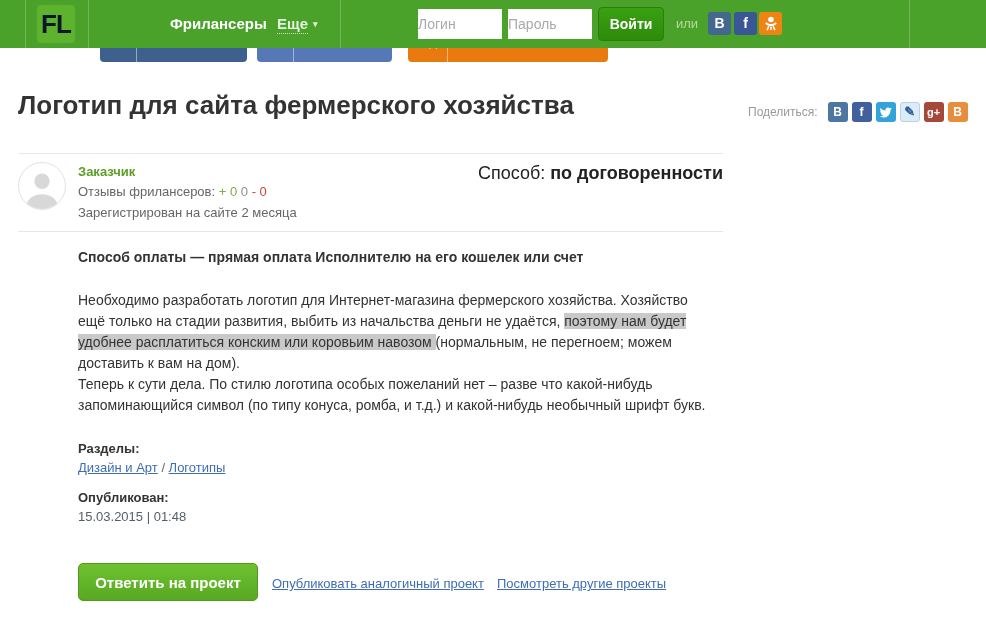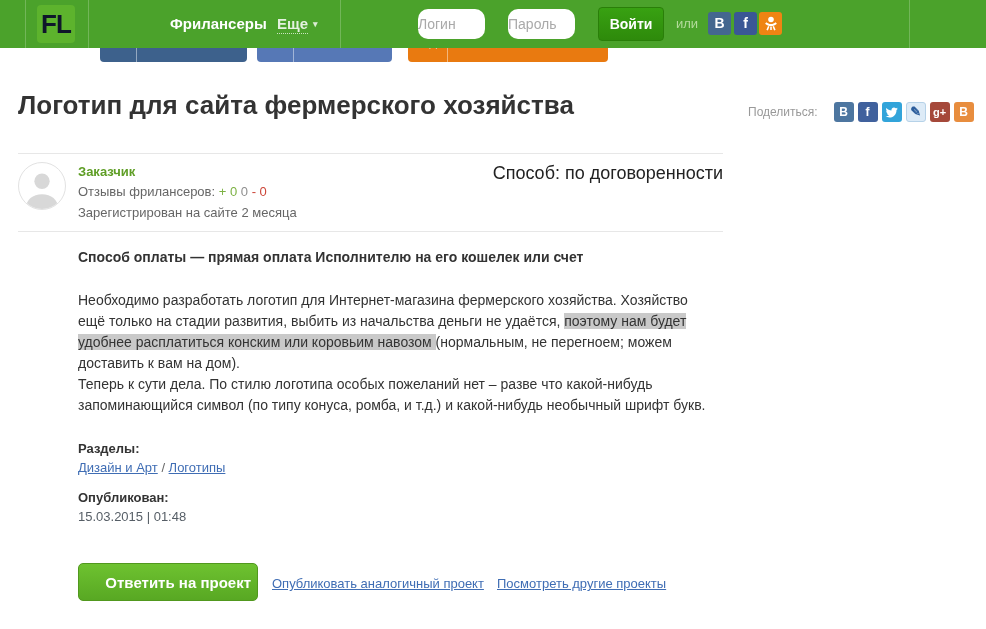--- a/index.html
+++ b/index.html
@@ -9,21 +9,21 @@
     background:#fff; font-family:"Liberation Sans", sans-serif; color:#333;
   }
   
   .header { position:absolute; left:0; top:0; width:986px; height:48px; background:#4ba22b; z-index:5; }
   .hsep { position:absolute; top:0; width:1px; height:48px; background:rgba(255,255,255,.22); }
   .logo { position:absolute; left:37px; top:5px; width:38px; height:38px; background:#5db32d; border-radius:4px;
           color:#0f172a; font-weight:bold; font-size:26px; text-align:center; line-height:38px; letter-spacing:-1px; cursor:pointer; }
   .nav-item { position:absolute; top:0; height:48px; line-height:48px; color:#fff; font-weight:bold; font-size:15px; cursor:pointer; white-space:nowrap; }
   .nav-more-label { color:rgba(255,255,255,.85); border-bottom:1px dotted rgba(255,255,255,.7); padding-bottom:1px; }
   .nav-caret { color:rgba(255,255,255,.8); font-size:9px; margin-left:5px; vertical-align:2px; }
-  .hinput { position:absolute; top:9px; height:30px; width:67px; border:0; border-radius:10px; padding:0 0; font-size:14px;
+  .hinput { position:absolute; top:9px; height:30px; width:84px; border:0; border-radius:0; padding:0 0; font-size:14px;
             font-family:"Liberation Sans",sans-serif; color:#333; outline:none; }
   .hinput::placeholder { color:#a9a9a9; }
   .signin { position:absolute; left:598px; top:7px; width:66px; height:34px; border:1px solid #2a7f09; border-radius:4px;
             background:linear-gradient(#38a112,#2e8a0b); color:#fff; font-weight:bold; font-size:14px;
             font-family:"Liberation Sans",sans-serif; cursor:pointer; }
   .or { position:absolute; left:676px; top:0; line-height:48px; color:#b5dc9c; font-size:13px; }
   .hsoc { position:absolute; top:12px; width:23px; height:23px; border-radius:3px; color:#fff; font-weight:bold;
           text-align:center; line-height:23px; font-size:14px; cursor:pointer; }
   .hsoc-vk { left:708px; background:#44678f; }
   .hsoc-fb { left:734px; background:#3a5795; }
@@ -33,49 +33,49 @@
   
   .sbtn { position:absolute; top:40px; height:22px; border-radius:4px; z-index:1; overflow:hidden; cursor:pointer; }
   .sbtn-vk { left:100px; width:147px; background:#3d618c; }
   .sbtn-fb { left:257px; width:135px; background:#5678b6; }
   .sbtn-ok { left:408px; width:200px; background:#e97a10; }
   .sbtn .vline { position:absolute; top:0; bottom:0; width:1px; background:rgba(255,255,255,.45); }
   .sbtn-star { position:absolute; left:18px; top:-6px; color:#fff; font-size:16px; }
   
   .page-title { position:absolute; left:18px; top:90px; font-size:26px; font-weight:bold; color:#333; }
   .share { position:absolute; left:748px; top:102px; display:flex; align-items:center; gap:4px; }
-  .share-label { font-size:12px; color:#999; margin-right:12px; }
+  .share-label { font-size:12px; color:#999; margin-right:6px; }
   .sic { width:20px; height:20px; border-radius:3px; color:#fff; font-weight:bold; text-align:center;
          line-height:20px; font-size:12px; cursor:pointer; }
   .sic-vk { background:#4d76a0; }
   .sic-fb { background:#40619d; }
   .sic-tw { background:#32a4da; line-height:0; padding-top:4px; }
   .sic-pen { background:#ddebf7; border:1px solid #b6d2e8; color:#2c5d9c; line-height:18px; font-size:13px; }
   .sic-gp { background:#a5483a; font-size:11px; }
   .sic-bl { background:#e88d3e; }
   .hr { position:absolute; left:18px; width:705px; height:1px; background:#e7e7e7; }
   .avatar { position:absolute; left:18px; top:162px; width:48px; height:48px; border-radius:50%;
             border:1px solid #e2e2e2; background:#fff; overflow:hidden; }
   .customer-name { position:absolute; left:78px; top:164px; font-size:13px; font-weight:bold; color:#5f9e26; }
   .reviews { position:absolute; left:78px; top:184px; font-size:13px; color:#666; }
   .rev-pos { color:#7cb143; } .rev-neu { color:#8f8f8f; } .rev-neg { color:#cc4538; }
   .registered { position:absolute; left:78px; top:205px; font-size:13px; color:#666; }
   .budget { position:absolute; top:163px; right:263px; font-size:18px; color:#222; white-space:nowrap; }
-  .budget b { font-weight:normal;margin-top:6px; }
+  .budget b { font-weight:bold;margin-top:6px; }
   .payment { position:absolute; left:78px; top:249px; width:640px; font-size:14px; font-weight:bold; color:#333; }
   .description { position:absolute; left:78px; top:290px; width:640px; font-size:14px; line-height:21px; color:#333; }
   .description .hl { background:#c9c9c9; }
   .sections-label { position:absolute; left:78px; top:441px; font-size:13px; font-weight:bold; color:#333; }
   .sections-links { position:absolute; left:78px; top:460px; font-size:13px; color:#666; }
   a.lnk { color:#3f6db4; text-decoration:underline; cursor:pointer; }
   .published-label { position:absolute; left:78px; top:490px; font-size:13px; font-weight:bold; color:#333; }
   .published-date { position:absolute; left:78px; top:509px; font-size:13px; color:#565e66; }
   .cta { position:absolute; left:78px; top:563px; width:180px; height:38px; border:1px solid #51981e; border-radius:5px;
          background:linear-gradient(#6ec230,#58a823); color:#fff; font-weight:bold; font-size:15px;
-         font-family:"Liberation Sans",sans-serif; cursor:pointer;text-align:right; }
+         font-family:"Liberation Sans",sans-serif; cursor:pointer; }
   .action-link-1 { position:absolute; left:272px; top:576px; font-size:13px; }
   .action-link-2 { position:absolute; left:497px; top:576px; font-size:13px; }
 </style>
 </head>
 <body>
 
 <div class="sbtn sbtn-vk">
     <span class="vline" style="left:36px"></span>
   </div>
 <div class="sbtn sbtn-fb">

